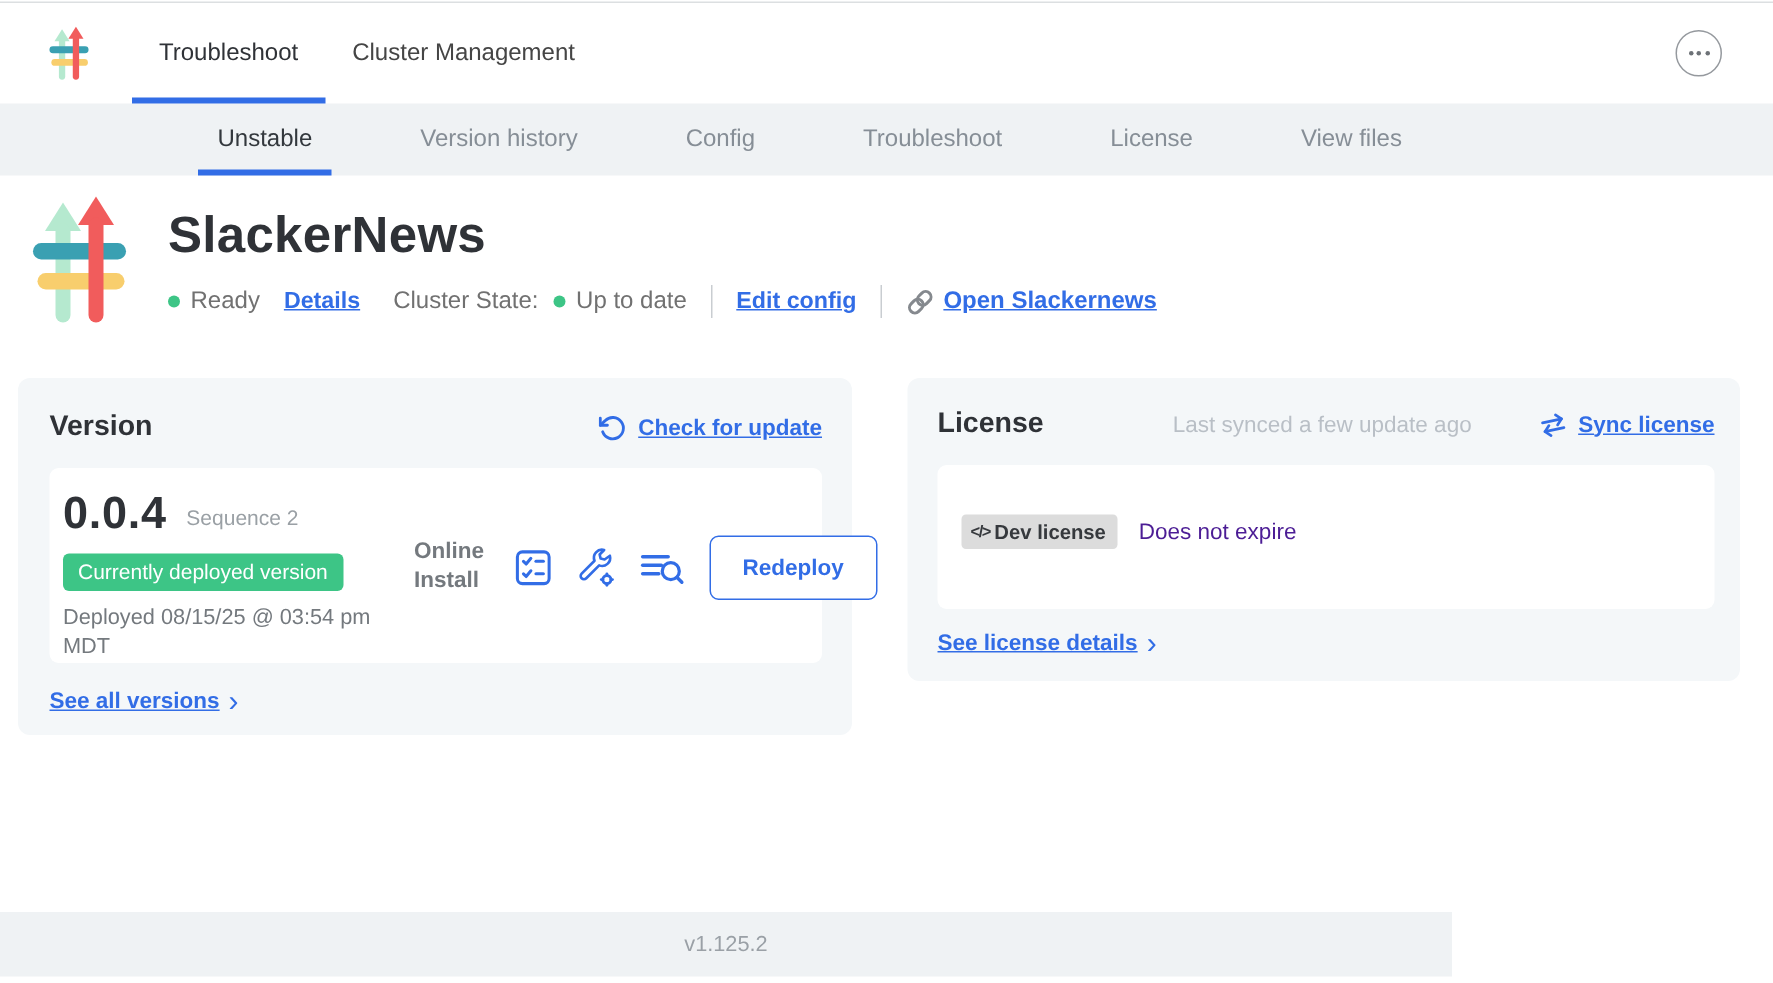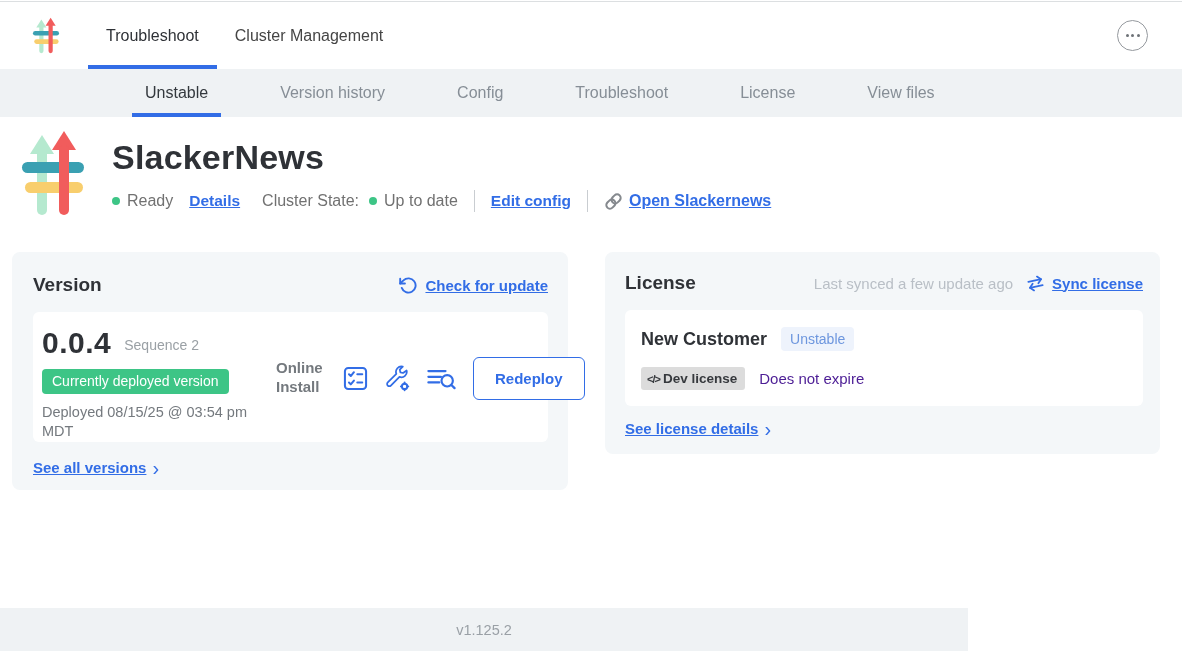--- a/index.html
+++ b/index.html
@@ -58,21 +58,21 @@
     color:#326de6; font-weight:700; text-decoration:underline; cursor:pointer; font-size:15px;
   }
   .status-row a.blue-link { font-size:15.5px; }
   .vdiv { width:1px; height:22px; background:#c9cdd1; margin:0 16px; }
   .ml16 { margin-left:16px; } .ml22 { margin-left:22px; } .ml10 { margin-left:10px; }
   .openlink { display:flex; align-items:center; gap:6px; }
 
   
   .cards { display:flex; gap:37px; padding-left:12px; margin-top:35px; align-items:flex-start; }
   .card { background:#f4f7f9; border-radius:8px; }
-  .card-head { display:flex; align-items:center; }
+  .card-head { display:flex; align-items:center;gap:32px; }
   .card-title { font-size:19px; font-weight:700; color:#2f3237; }
   .icon-link { display:flex; align-items:center; gap:7px; margin-left:auto; cursor:pointer; }
 
   .version-card { width:556px; height:238px; padding:22px 20px 0 21px; }
   .inner {
     background:#fff; border-radius:6px; margin-top:16px;
   }
   .version-inner { height:130px; padding:14px 14px 12px 9px; display:flex; }
   .v-left { min-width:232px; }
   .v-num-row { display:flex; align-items:center; }
@@ -283,24 +283,20 @@
             <line x1="3" y1="6.8" x2="16.6" y2="6.8"></line>
             <polyline points="13 3.2 16.6 6.8 13 10.4"></polyline>
             <line x1="17" y1="13.2" x2="3.4" y2="13.2"></line>
             <polyline points="7 9.6 3.4 13.2 7 16.8"></polyline>
           </svg>
           <a class="blue-link">Sync license</a>
         </span>
       </div>
 
       <div class="inner license-inner">
-        <div class="cust-row">
-          <span class="cust-name">New Customer</span>
-          <span class="unstable-badge">Unstable</span>
-        </div>
         <div class="lic-row">
           <span class="devlic-badge">
             <span class="code-glyph">&lt;/&gt;</span>
             <span>Dev license</span>
           </span>
           <span class="no-expire">Does not expire</span>
         </div>
       </div>
 
       <div class="see-link" style="margin-top:14px">

